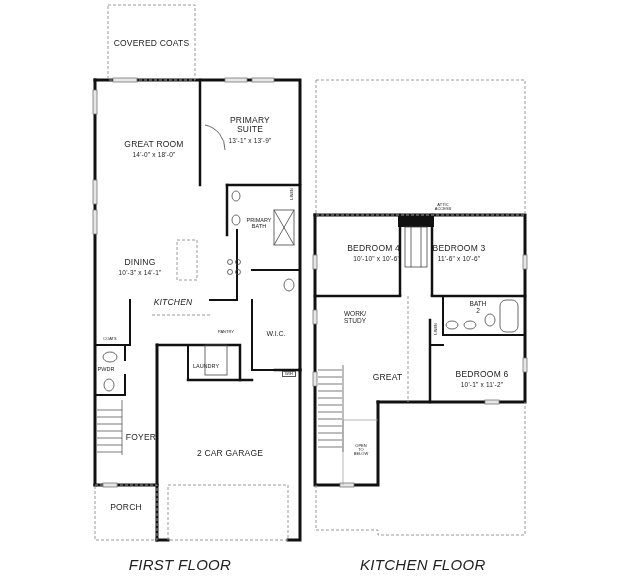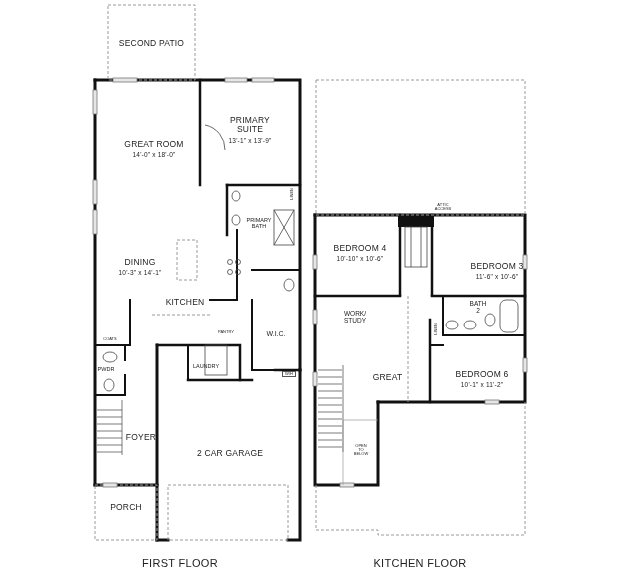--- a/index.html
+++ b/index.html
@@ -5,21 +5,21 @@
   html, body { margin:0; padding:0; background:#ffffff; }
   body { width:617px; height:582px; position:relative; overflow:hidden;
          font-family:"Liberation Sans", sans-serif; color:#222; }
   svg { position:absolute; left:0; top:0; }
   .lbl { position:absolute; text-align:center; white-space:nowrap;
          font-family:"Liberation Sans", sans-serif; color:#222; line-height:1.1; }
   .room { font-size:8.5px; letter-spacing:0.2px; }
   .dim  { font-size:6.5px; display:block; margin-top:2px; }
   .small { font-size:5.5px; }
   .tiny { font-size:4px; line-height:1.05; }
-  .floor { font-size:11px; letter-spacing:0.3px; }
+  .floor { font-size:15px; letter-spacing:0.3px;font-style:italic; }
   .vert { writing-mode:vertical-rl; transform:rotate(180deg); font-size:4px; }
 </style>
 </head>
 <body>
 
 <svg width="617" height="582" viewBox="0 0 617 582">
   <g fill="none" stroke="#111" stroke-width="3" stroke-linecap="square">
 
     <path d="M95 80 H300 V370"></path>
     <path d="M95 80 V485"></path>
@@ -140,21 +140,21 @@
     <ellipse cx="109" cy="385" rx="5" ry="6"></ellipse>
     <ellipse cx="452" cy="325" rx="6" ry="4"></ellipse>
     <ellipse cx="470" cy="325" rx="6" ry="4"></ellipse>
     <ellipse cx="490" cy="320" rx="5" ry="6"></ellipse>
     <rect x="500" y="300" width="18" height="32" rx="6"></rect>
     <rect x="205" y="345" width="22" height="30"></rect>
     <path d="M205 125 A25 25 0 0 1 225 150"></path>
   </g>
 </svg>
 
-<div class="lbl room" style="left:108px;top:39px;width:87px;">SECOND PATIO</div>
+<div class="lbl room" style="left:108px;top:39px;width:87px;">COVERED COATS</div>
 
 <div class="lbl room" style="left:95px;top:140px;width:118px;">
   <span>GREAT ROOM</span>
   <span class="dim">14'-0" x 18'-0"</span>
 </div>
 
 <div class="lbl room" style="left:200px;top:116px;width:100px;">
   <span style="display:block">PRIMARY</span>
   <span style="display:block">SUITE</span>
   <span class="dim">13'-1" x 13'-9"</span>
@@ -165,44 +165,44 @@
   <span style="display:block">BATH</span>
 </div>
 
 <div class="lbl vert" style="left:290px;top:188px;">LINEN</div>
 
 <div class="lbl room" style="left:100px;top:258px;width:80px;">
   <span>DINING</span>
   <span class="dim">10'-3" x 14'-1"</span>
 </div>
 
-<div class="lbl room" style="left:160px;top:298px;width:50px;">KITCHEN</div>
+<div class="lbl room" style="left:148px;top:298px;width:50px;font-style:italic;">KITCHEN</div>
 <div class="lbl tiny" style="left:212px;top:330px;width:28px;">PANTRY</div>
 <div class="lbl small" style="left:252px;top:330px;width:48px;font-size:7px;">W.I.C.</div>
 <div class="lbl tiny" style="left:96px;top:337px;width:28px;">COATS</div>
 <div class="lbl small" style="left:96px;top:366px;width:20px;">PWDR</div>
 <div class="lbl small" style="left:188px;top:363px;width:36px;">LAUNDRY</div>
 <div class="lbl tiny" style="left:282px;top:371px;width:12px;border:0.5px solid #555;">W/H</div>
 <div class="lbl room" style="left:125px;top:433px;width:32px;">FOYER</div>
 <div class="lbl room" style="left:160px;top:449px;width:140px;">2 CAR GARAGE</div>
 <div class="lbl room" style="left:95px;top:503px;width:62px;">PORCH</div>
 
 <div class="lbl floor" style="left:120px;top:557px;width:120px;">FIRST FLOOR</div>
 
 <div class="lbl tiny" style="left:428px;top:203px;width:30px;">
   <span style="display:block">ATTIC</span>
   <span style="display:block">ACCESS</span>
 </div>
 
-<div class="lbl room" style="left:320px;top:244px;width:80px;">
+<div class="lbl room" style="left:320px;top:244px;width:80px;text-align:right;">
   <span>BEDROOM 4</span>
   <span class="dim">10'-10" x 10'-6"</span>
 </div>
 
-<div class="lbl room" style="left:457px;top:244px;width:80px;margin-top:18px;">
+<div class="lbl room" style="left:419px;top:244px;width:80px;">
   <span>BEDROOM 3</span>
   <span class="dim">11'-6" x 10'-6"</span>
 </div>
 
 <div class="lbl small" style="left:335px;top:310px;width:40px;font-size:6.5px;">
   <span style="display:block">WORK/</span>
   <span style="display:block">STUDY</span>
 </div>
 
 <div class="lbl small" style="left:466px;top:300px;width:24px;font-size:6.5px;">

